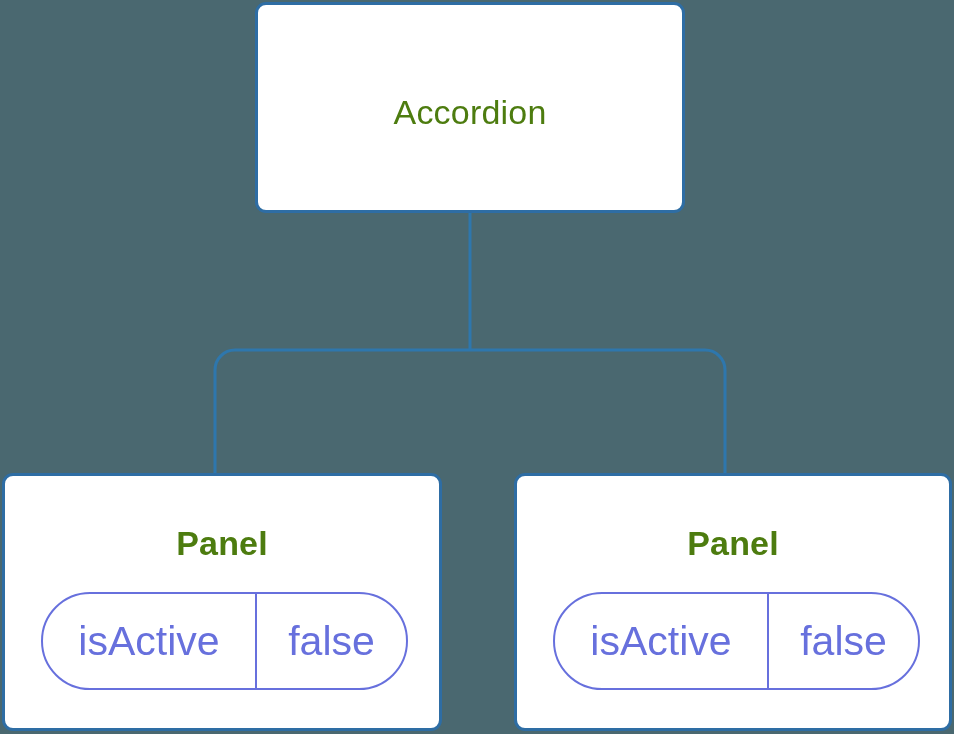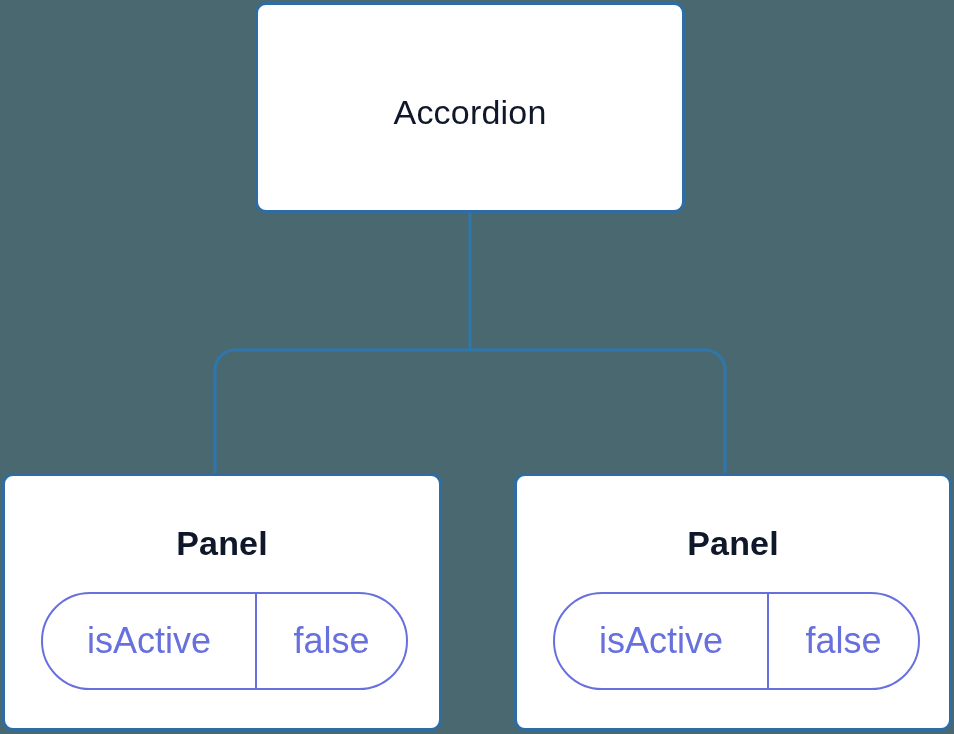--- a/index.html
+++ b/index.html
@@ -60,21 +60,21 @@
     width: 438px;
     height: 258px;
   }
 
   
   .node-title {
     position: absolute;
     left: 0;
     right: 0;
     text-align: center;
-    color: #0f172a;
+    color: #4d7c0f;
     font-size: 34px;
     font-weight: 400;
     letter-spacing: 0.2px;
     white-space: nowrap;
   }
 
   .node-root .node-title {
     top: 88px;
   }
 
@@ -98,21 +98,21 @@
     align-items: stretch;
     background: transparent;
   }
 
   .state-pill-key,
   .state-pill-value {
     display: flex;
     align-items: center;
     justify-content: center;
     color: #6770dd;
-    font-size: 36px;
+    font-size: 41px;
     font-weight: 400;
     white-space: nowrap;
     box-sizing: border-box;
   }
 
   .state-pill-key {
     width: 214px;
     border-right: 2px solid #6770dd;
   }
 

